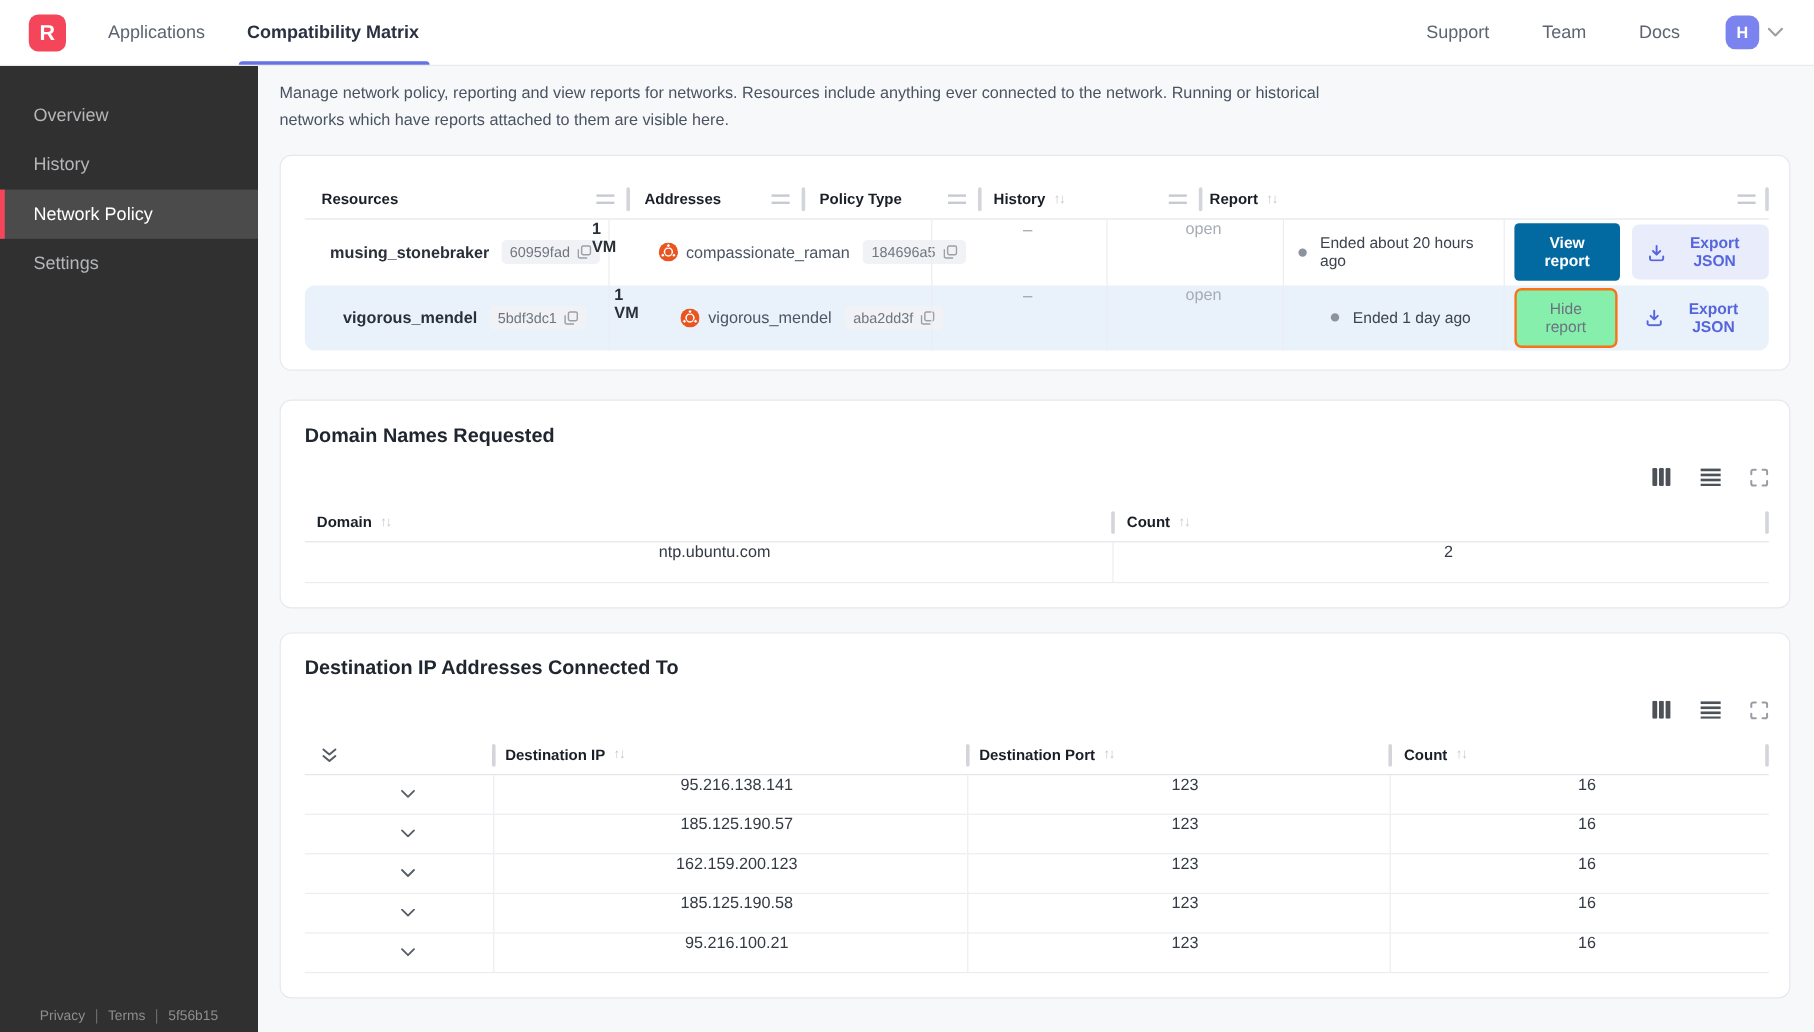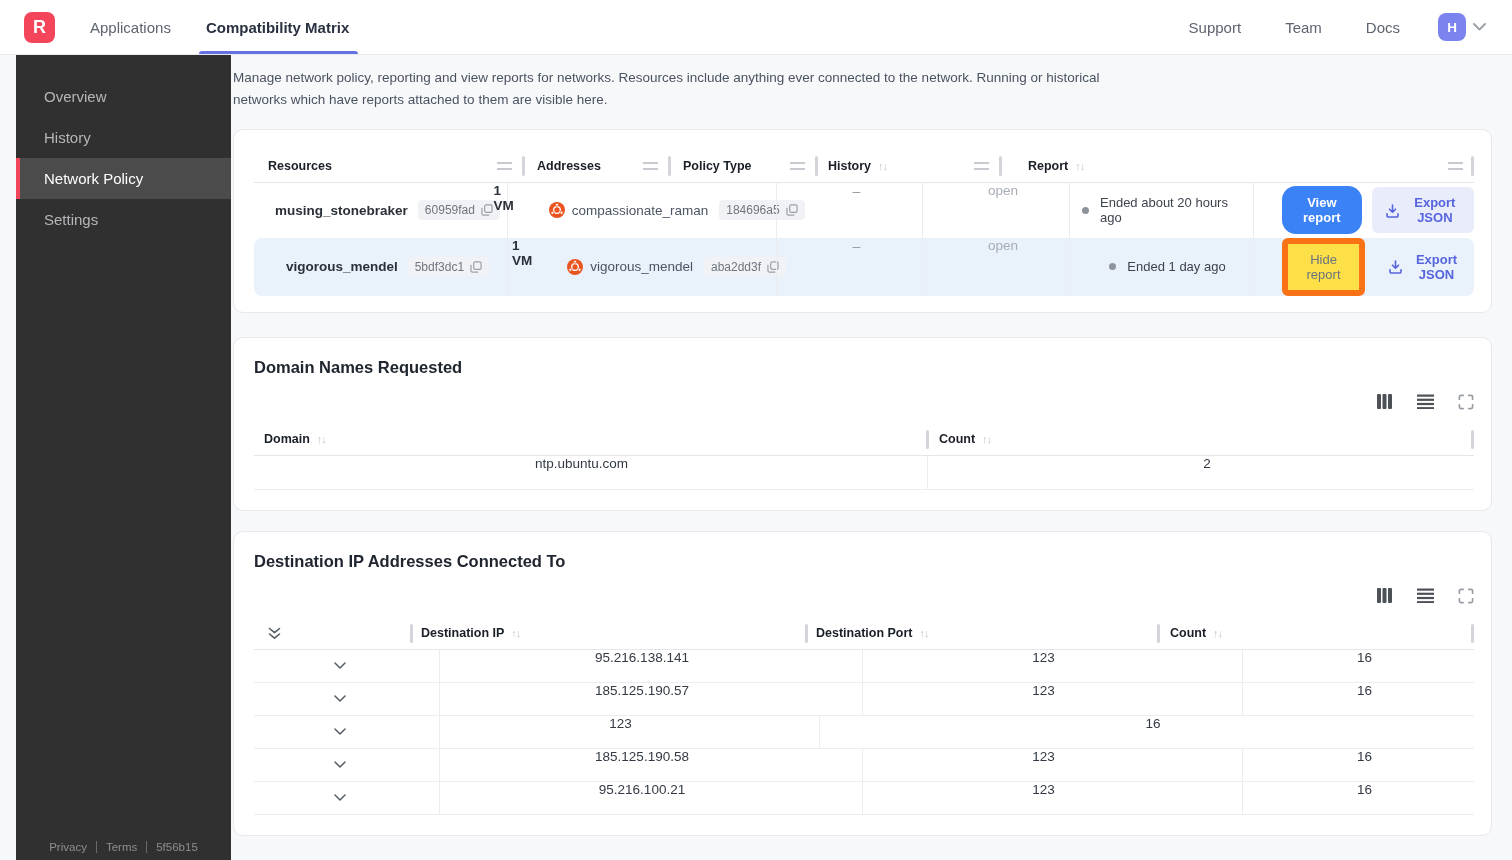--- a/index.html
+++ b/index.html
@@ -17,21 +17,21 @@
   .tab.active { color: #2a3140; font-weight: 700; }
   .tab.active::after { content: ""; position: absolute; left: -7px; right: -9px; bottom: 0; height: 3px;
                        background: #6472e4; border-radius: 3px 3px 0 0; }
   .nav-right { margin-left: auto; display: flex; align-items: center; }
   .nav-link { font-size: 15px; color: #5d6470; cursor: pointer; margin-left: 44px; }
   .avatar-wrap { display: flex; align-items: center; gap: 7px; margin-left: 38px; cursor: pointer; }
   .avatar { width: 28px; height: 28px; background: #7b83ee; border-radius: 8px; color: #fff;
             font-size: 13.5px; font-weight: 700; display: flex; align-items: center; justify-content: center; }
 
   
-  .sidebar { position: fixed; top: 55px; left: 16px; width: 215px; height: 805px; background: #303030; padding-top: 21px; z-index: 10; }
+  .sidebar { position: fixed; top: 55px; left: 0; width: 215px; height: 805px; background: #303030; padding-top: 21px; z-index: 10; }
   .side-item { height: 41px; display: flex; align-items: center; padding-left: 28px; font-size: 15px;
                color: #b4b6b9; position: relative; cursor: pointer; }
   .side-item.active { background: #4b4b4b; color: #ffffff; }
   .side-item.active::before { content: ""; position: absolute; left: 0; top: 0; bottom: 0; width: 4px; background: #f4455a; }
   .side-footer { position: absolute; bottom: 7px; left: 0; width: 100%; display: flex; justify-content: center;
                  align-items: center; gap: 9px; font-size: 11.5px; color: #8d8e90; }
   .side-footer .sep { width: 1px; height: 12px; background: #6a6a6a; display: inline-block; }
   .side-footer span[data-interactable="true"] { cursor: pointer; }
 
   
@@ -63,52 +63,52 @@
   .card.networks { margin-top: 17px; padding: 20px 17px 16px 20px; }
   .networks .thead { height: 33px; }
   .networks .trow { min-height: 55px; }
   .networks .trow.highlight { background: #e9f1fb; border-radius: 8px; min-height: 54px; }
   .networks .trow:first-of-type { border-bottom: 1px solid #ecedf1; }
   .c-net { width: 253px; padding-left: 14px; }
   .c-res { width: 269px; padding-left: 14px; }
   .c-rep { width: 146px; padding-left: 14px; }
   .c-pol { width: 147px; padding-left: 14px; }
   .c-sta { width: 184px; padding-left: 12px; }
-  .c-act { flex: 1; padding-left: 28px; }
+  .c-act { flex: 1; padding-left: 8px; }
   .hcell.c-net, .hcell.c-res, .hcell.c-rep, .hcell.c-pol, .hcell.c-sta, .hcell.c-act
     { flex-direction: row; }
   .net-line { display: flex; align-items: center; }
   .net-name { font-weight: 700; font-size: 13.5px; color: #2a3038; }
   .pill { background: #f1f2f5; border-radius: 4px; padding: 3px 7px; font-size: 12px; color: #70767f;
           display: inline-flex; align-items: center; gap: 6px; margin-left: 10px; white-space: nowrap; }
   .copy-btn { display: inline-flex; cursor: pointer; }
   .vm-count { font-weight: 700; font-size: 13.5px; color: #2a3038; margin-bottom: 7px; }
   .res-line { display: flex; align-items: center; gap: 7px; font-size: 13.5px; color: #4b5563; padding-left: 35px; }
   .res-line .pill { margin-left: 4px; }
   .dash { color: #9aa0a8; font-size: 14px; }
   .open-val { color: #a7acb5; font-size: 13.5px; }
   .status-line { display: flex; align-items: center; gap: 11px; font-size: 13px; color: #3d444e; }
   .dot { width: 7px; height: 7px; border-radius: 50%; background: #8d939c; flex: none; }
   .report-cell { flex-direction: row !important; align-items: center; gap: 10px; }
-  .btn-primary { background: #3b82f6; color: #fff; font-size: 13px; font-weight: 600; padding: 9px 14px;
-                 border-radius: 14px; border: none; cursor: pointer; font-family: inherit; }
-  .btn-outline { background: #fde047; border: 6px solid #f97316; color: #6b7280; font-size: 13px; font-weight: 400;
+  .btn-primary { background: #0369a1; color: #fff; font-size: 13px; font-weight: 600; padding: 9px 14px;
+                 border-radius: 4px; border: none; cursor: pointer; font-family: inherit; }
+  .btn-outline { background: #86efac; border: 2px solid #f97316; color: #6b7280; font-size: 13px; font-weight: 400;
                  padding: 8px 13px; border-radius: 6px; cursor: pointer; font-family: inherit; }
   .btn-export { background: #e9ecfb; color: #5565dd; font-size: 13px; font-weight: 600; padding: 8px 13px;
                 border-radius: 6px; border: none; display: inline-flex; align-items: center; gap: 9px;
                 cursor: pointer; font-family: inherit; }
   .btn-export.flat { background: transparent; }
 
   
   .card.stat { margin-top: 24px; padding: 20px 17px 20px 20px; }
   .card.dest { margin-top: 20px; padding-bottom: 20px; }
   .toolbar { display: flex; justify-content: flex-end; align-items: center; gap: 24px; margin-top: 17px; margin-bottom: 14px; }
   .tool { display: inline-flex; cursor: pointer; }
   .stat .thead { height: 32px; }
-  .stat .trow { height: 34px; border-bottom: 1px solid #ecedf1; font-size: 13.5px; color: #333a44; gap: 28px; }
+  .stat .trow { height: 34px; border-bottom: 1px solid #ecedf1; font-size: 13.5px; color: #333a44; }
   .dest .trow { height: 33px; }
   .d-dom { flex: 1; padding-left: 10px; }
   .d-cnt { width: 547px; padding-left: 12px; }
   .x-exp { width: 157px; padding-left: 14px; flex-direction: row !important; align-items: center; }
   .x-ip  { width: 395px; padding-left: 10px; }
   .x-port{ width: 352px; padding-left: 10px; }
   .x-cnt { flex: 1; padding-left: 12px; }
   .hcell.x-exp { border: none; }
   .expander { display: inline-flex; cursor: pointer; }
 </style>
@@ -432,20 +432,21 @@
       <div class="cell x-cnt" data-interactable="false">16</div>
     </div>
     <div class="trow" data-interactable="false">
       <div class="cell x-exp" data-interactable="false">
         <span class="expander" data-interactable="true">
             <svg width="12" height="8" viewBox="0 0 12 8" fill="none" stroke="#565c64" stroke-width="1.5" stroke-linecap="round" stroke-linejoin="round">
               <path d="M1 1l5 5 5-5"></path>
             </svg>
           </span>
       </div>
+      <div class="cell x-ip" data-interactable="false">162.159.200.123</div>
       <div class="cell x-port" data-interactable="false">123</div>
       <div class="cell x-cnt" data-interactable="false">16</div>
     </div>
     <div class="trow" data-interactable="false">
       <div class="cell x-exp" data-interactable="false">
         <span class="expander" data-interactable="true">
             <svg width="12" height="8" viewBox="0 0 12 8" fill="none" stroke="#565c64" stroke-width="1.5" stroke-linecap="round" stroke-linejoin="round">
               <path d="M1 1l5 5 5-5"></path>
             </svg>
           </span>

